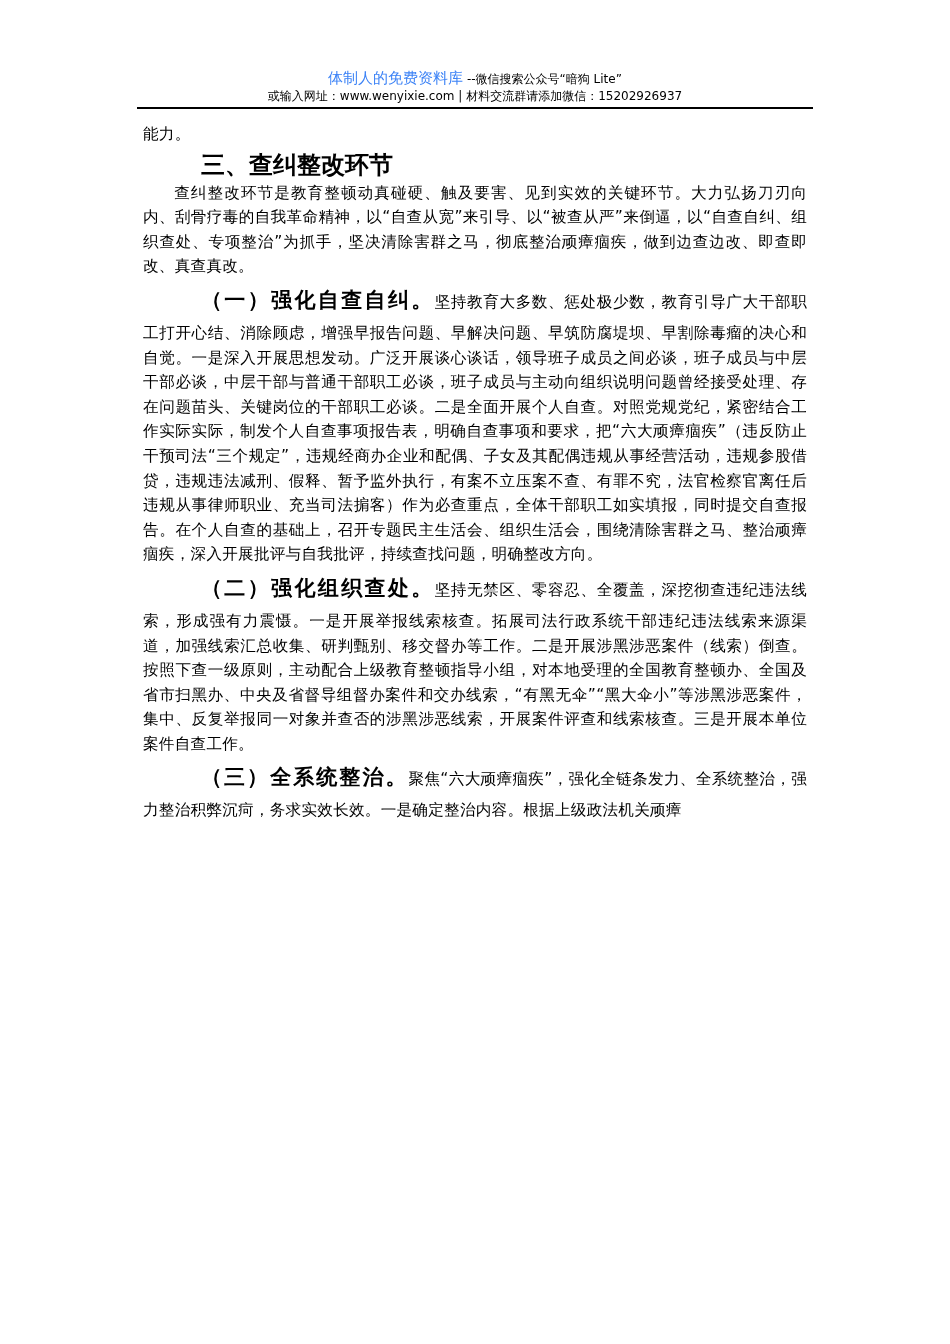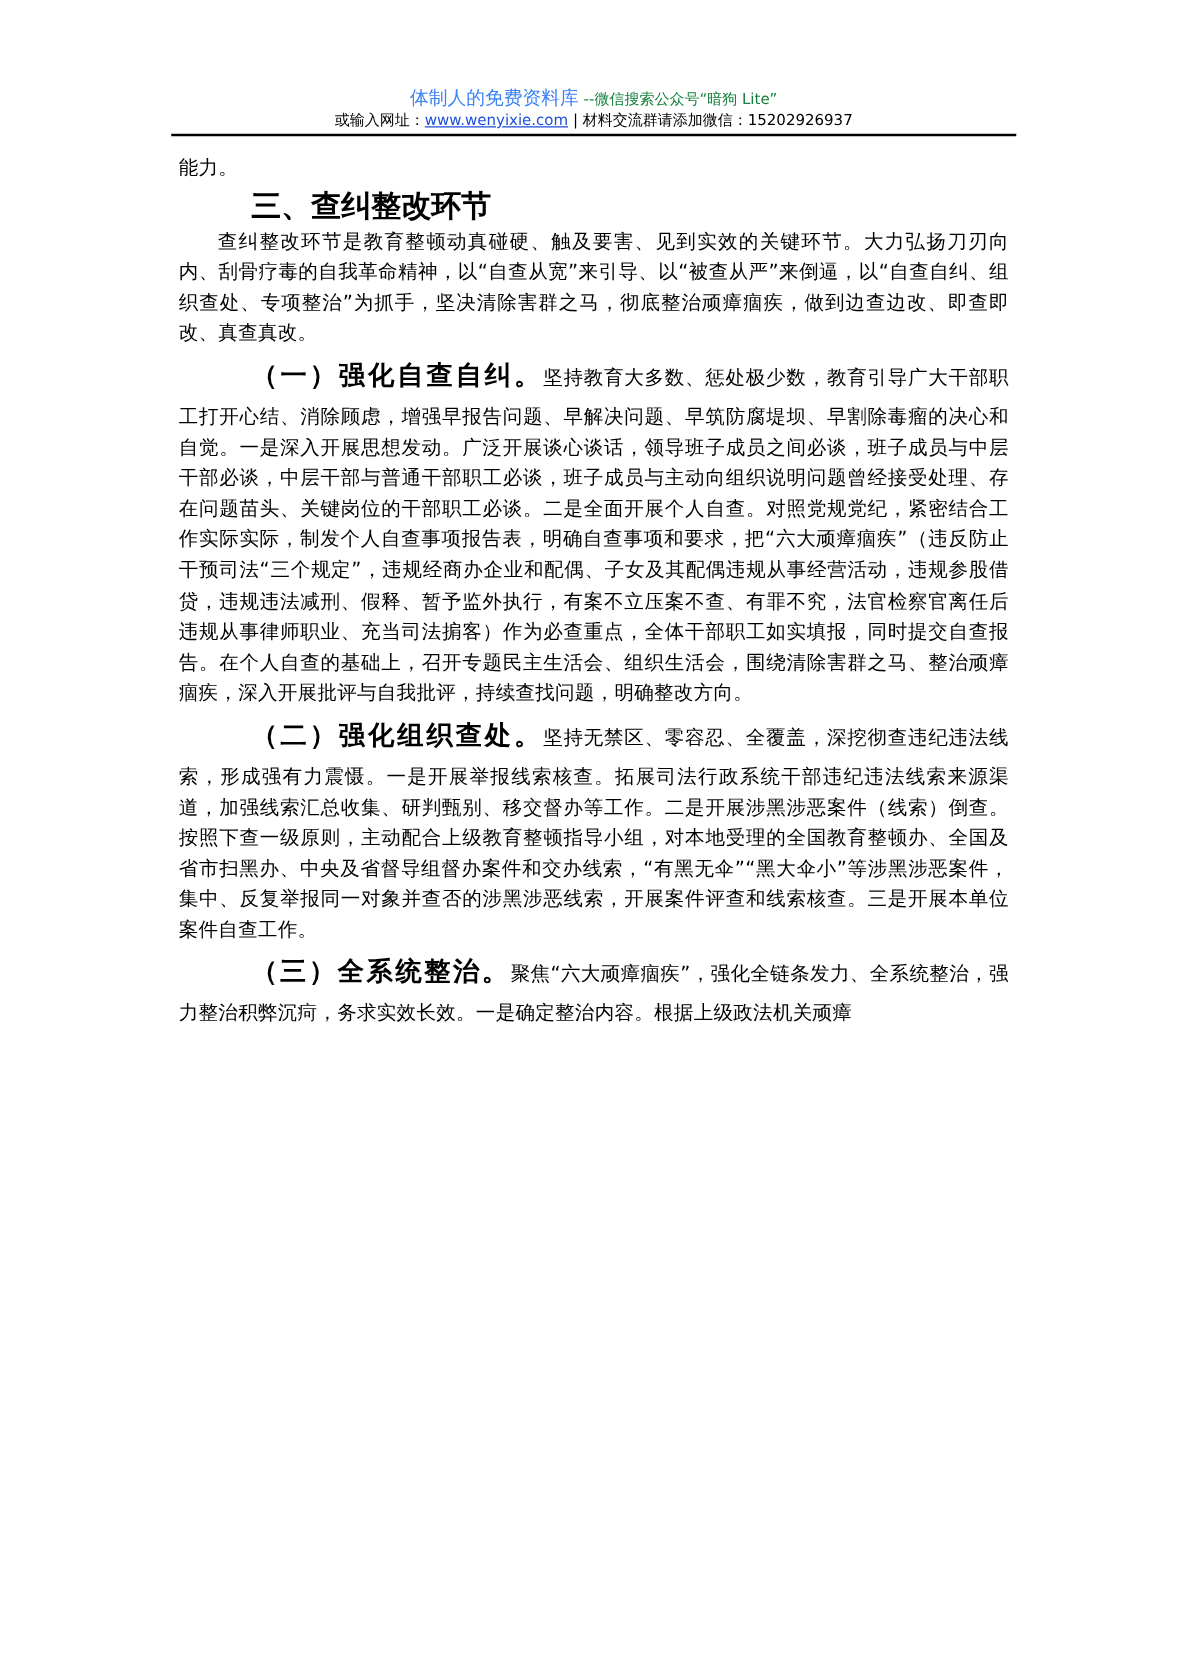--- a/index.html
+++ b/index.html
@@ -1,23 +1,23 @@
 <!DOCTYPE html>
 <html><head>
 <meta charset="utf-8">
 <style>
   html, body { margin: 0; padding: 0; background: #ffffff; }
   body { width: 950px; height: 1344px; position: relative; overflow: hidden;
          font-family: "DejaVu Sans", "Liberation Sans", sans-serif; color: #000; }
   .header { position: absolute; left: 137px; top: 68px; width: 676px; text-align: center; }
   .header-line1 { font-size: 13px; line-height: 20px; height: 20px; }
   .header-line1 .brand { color: #3b82f6; font-size: 15px; }
-  .header-line1 .tail { color: #15803d; font-size: 12px; }
+  .header-line1 .tail { color: #000000; font-size: 12px; }
   .header-line2 { font-size: 12px; line-height: 17px; height: 17px; }
-  .header-line2 a { color: #1d4ed8; text-decoration: underline; }
+  .header-line2 a { color: #000000; }
   .rule { position: absolute; left: 137px; top: 107px; width: 676px; height: 2px; background: #000; }
   .content { position: absolute; left: 143px; top: 122px; width: 664px; }
   .p { font-size: 15.6px; line-height: 24.6px; text-align: justify; margin: 0; letter-spacing: 0.25px; }
   .indent { text-indent: 2em; }
   .sub { font-size: 15.6px; line-height: 24.6px; text-align: justify; margin: 0; letter-spacing: 0.25px; }
   .sub .lead { font-family: "DejaVu Serif", "Liberation Serif", serif; font-weight: bold; font-size: 21px;
                letter-spacing: 2px; padding-left: 58px; line-height: 42px; }
   .h3 { font-weight: bold; font-size: 24px; line-height: 32px; margin: 2px 0 0 0; padding-left: 58px; }
 </style>
 </head>

